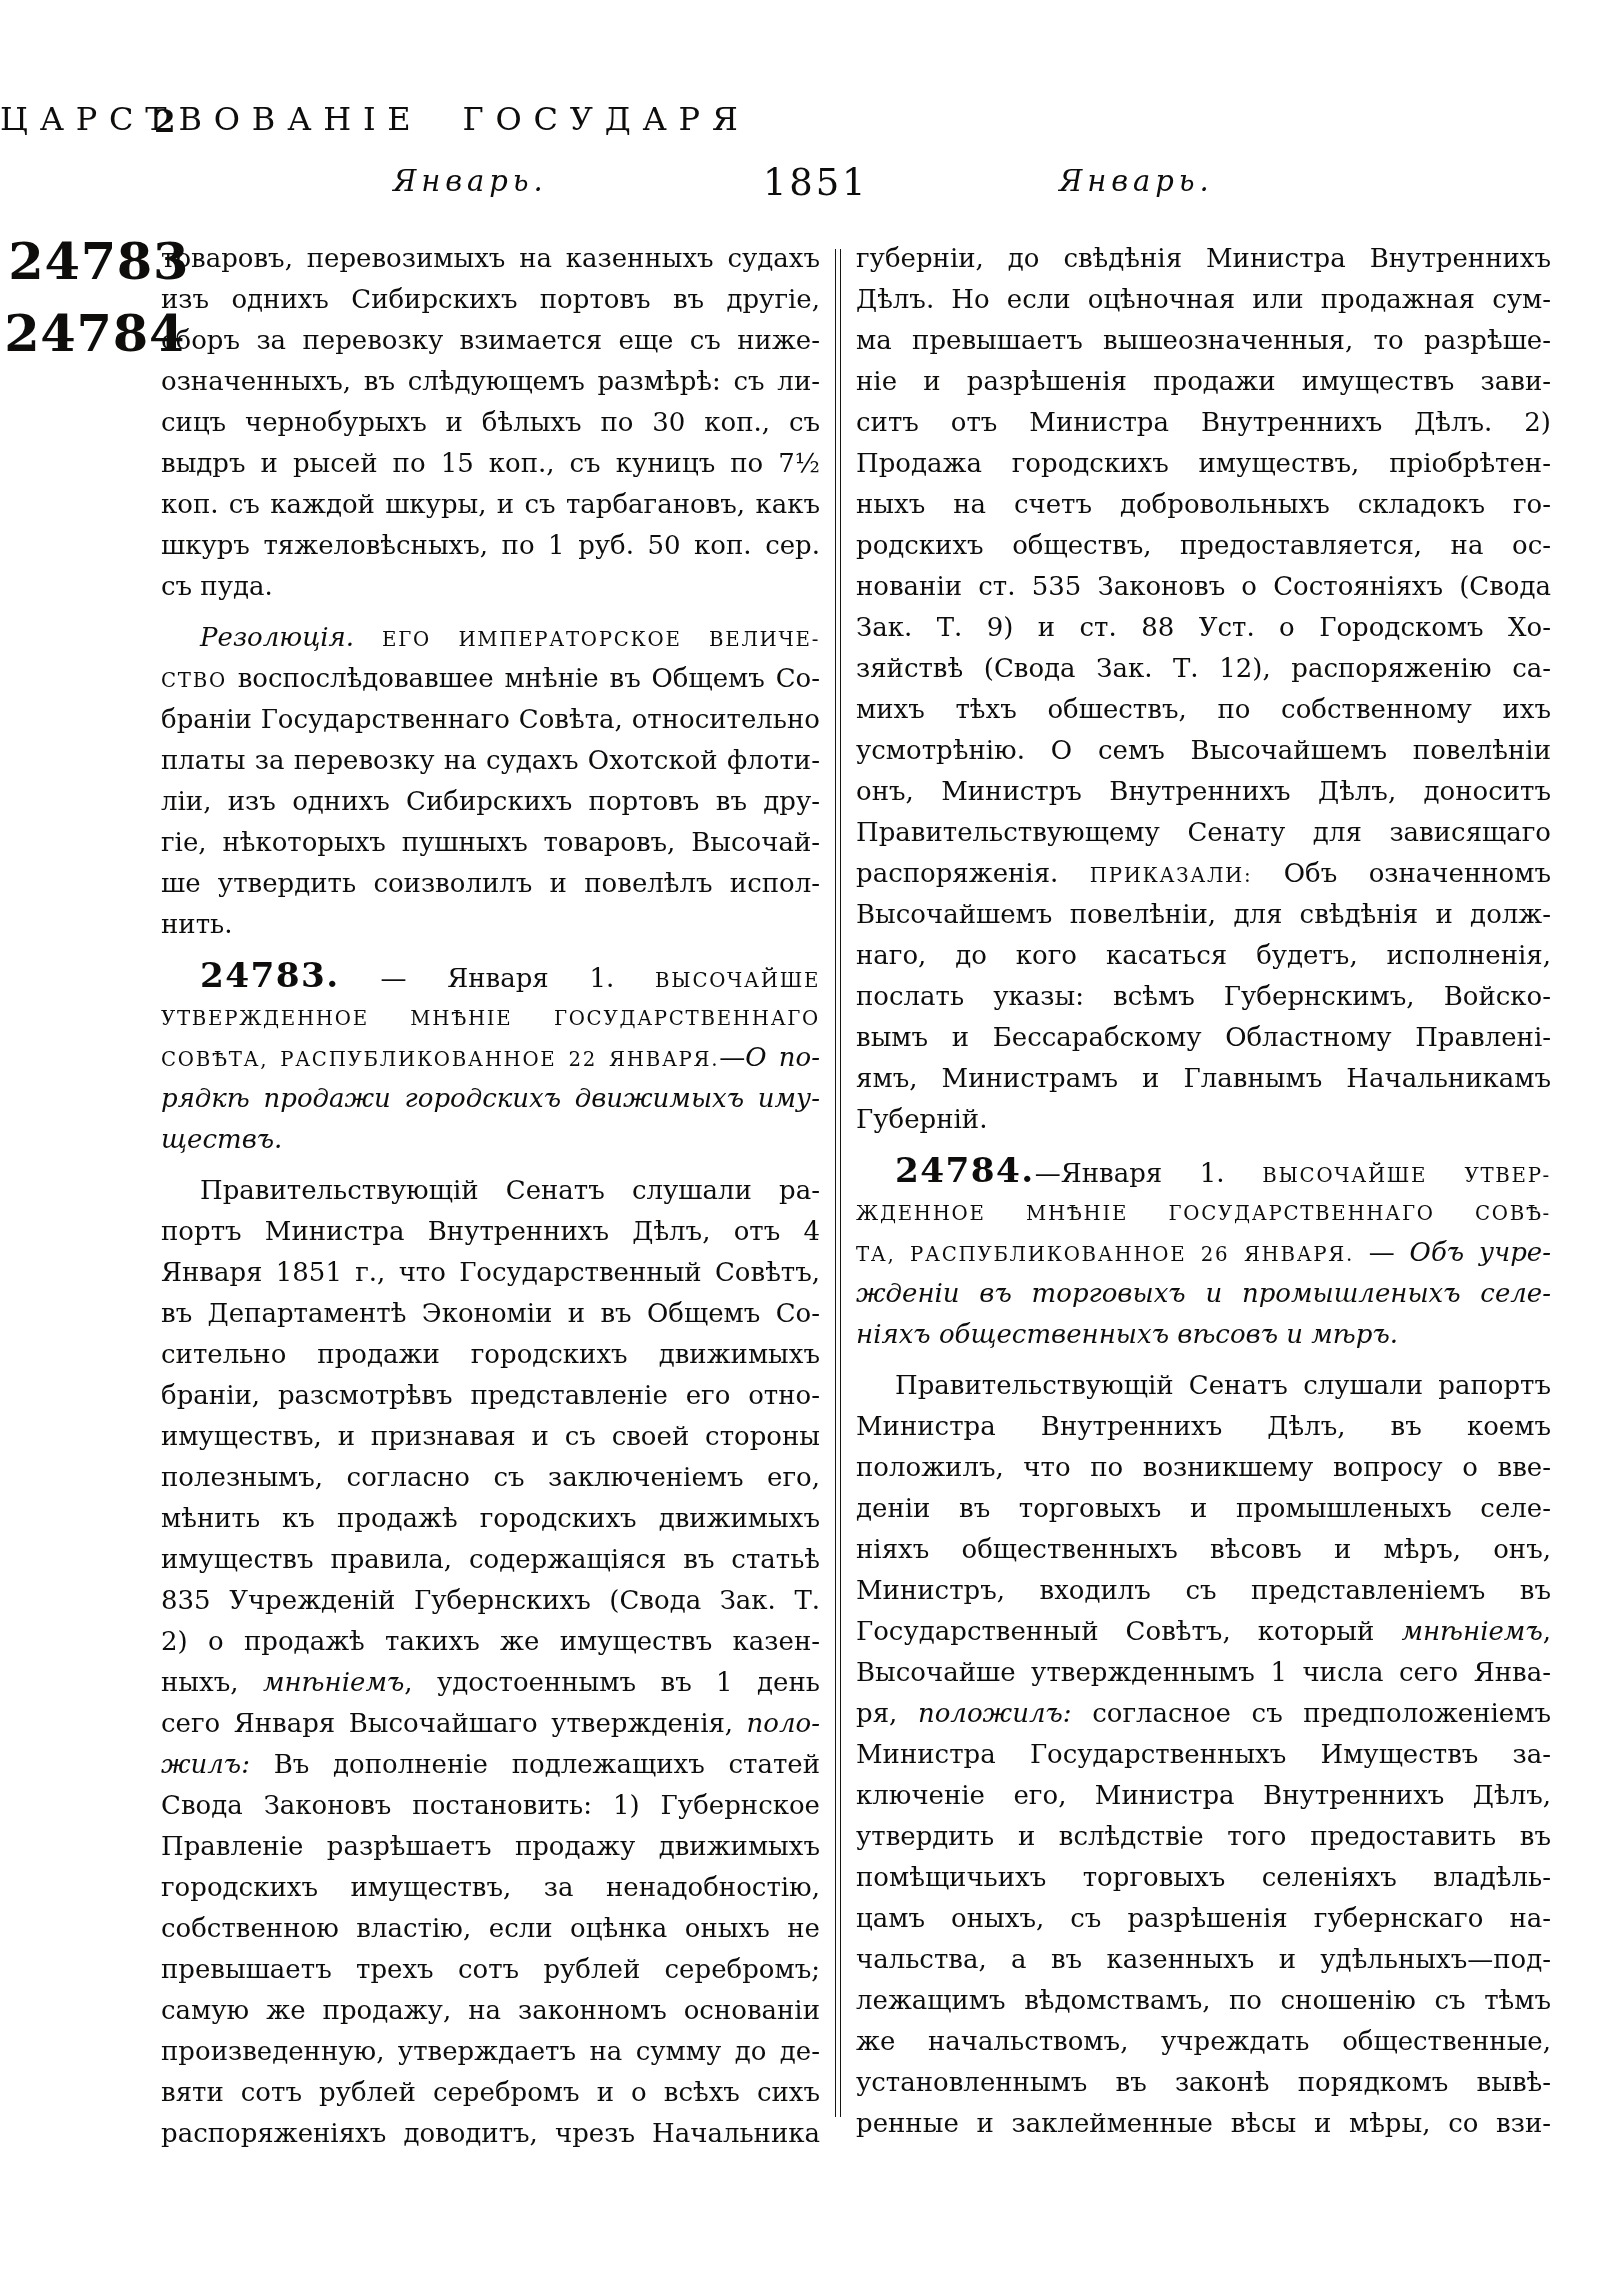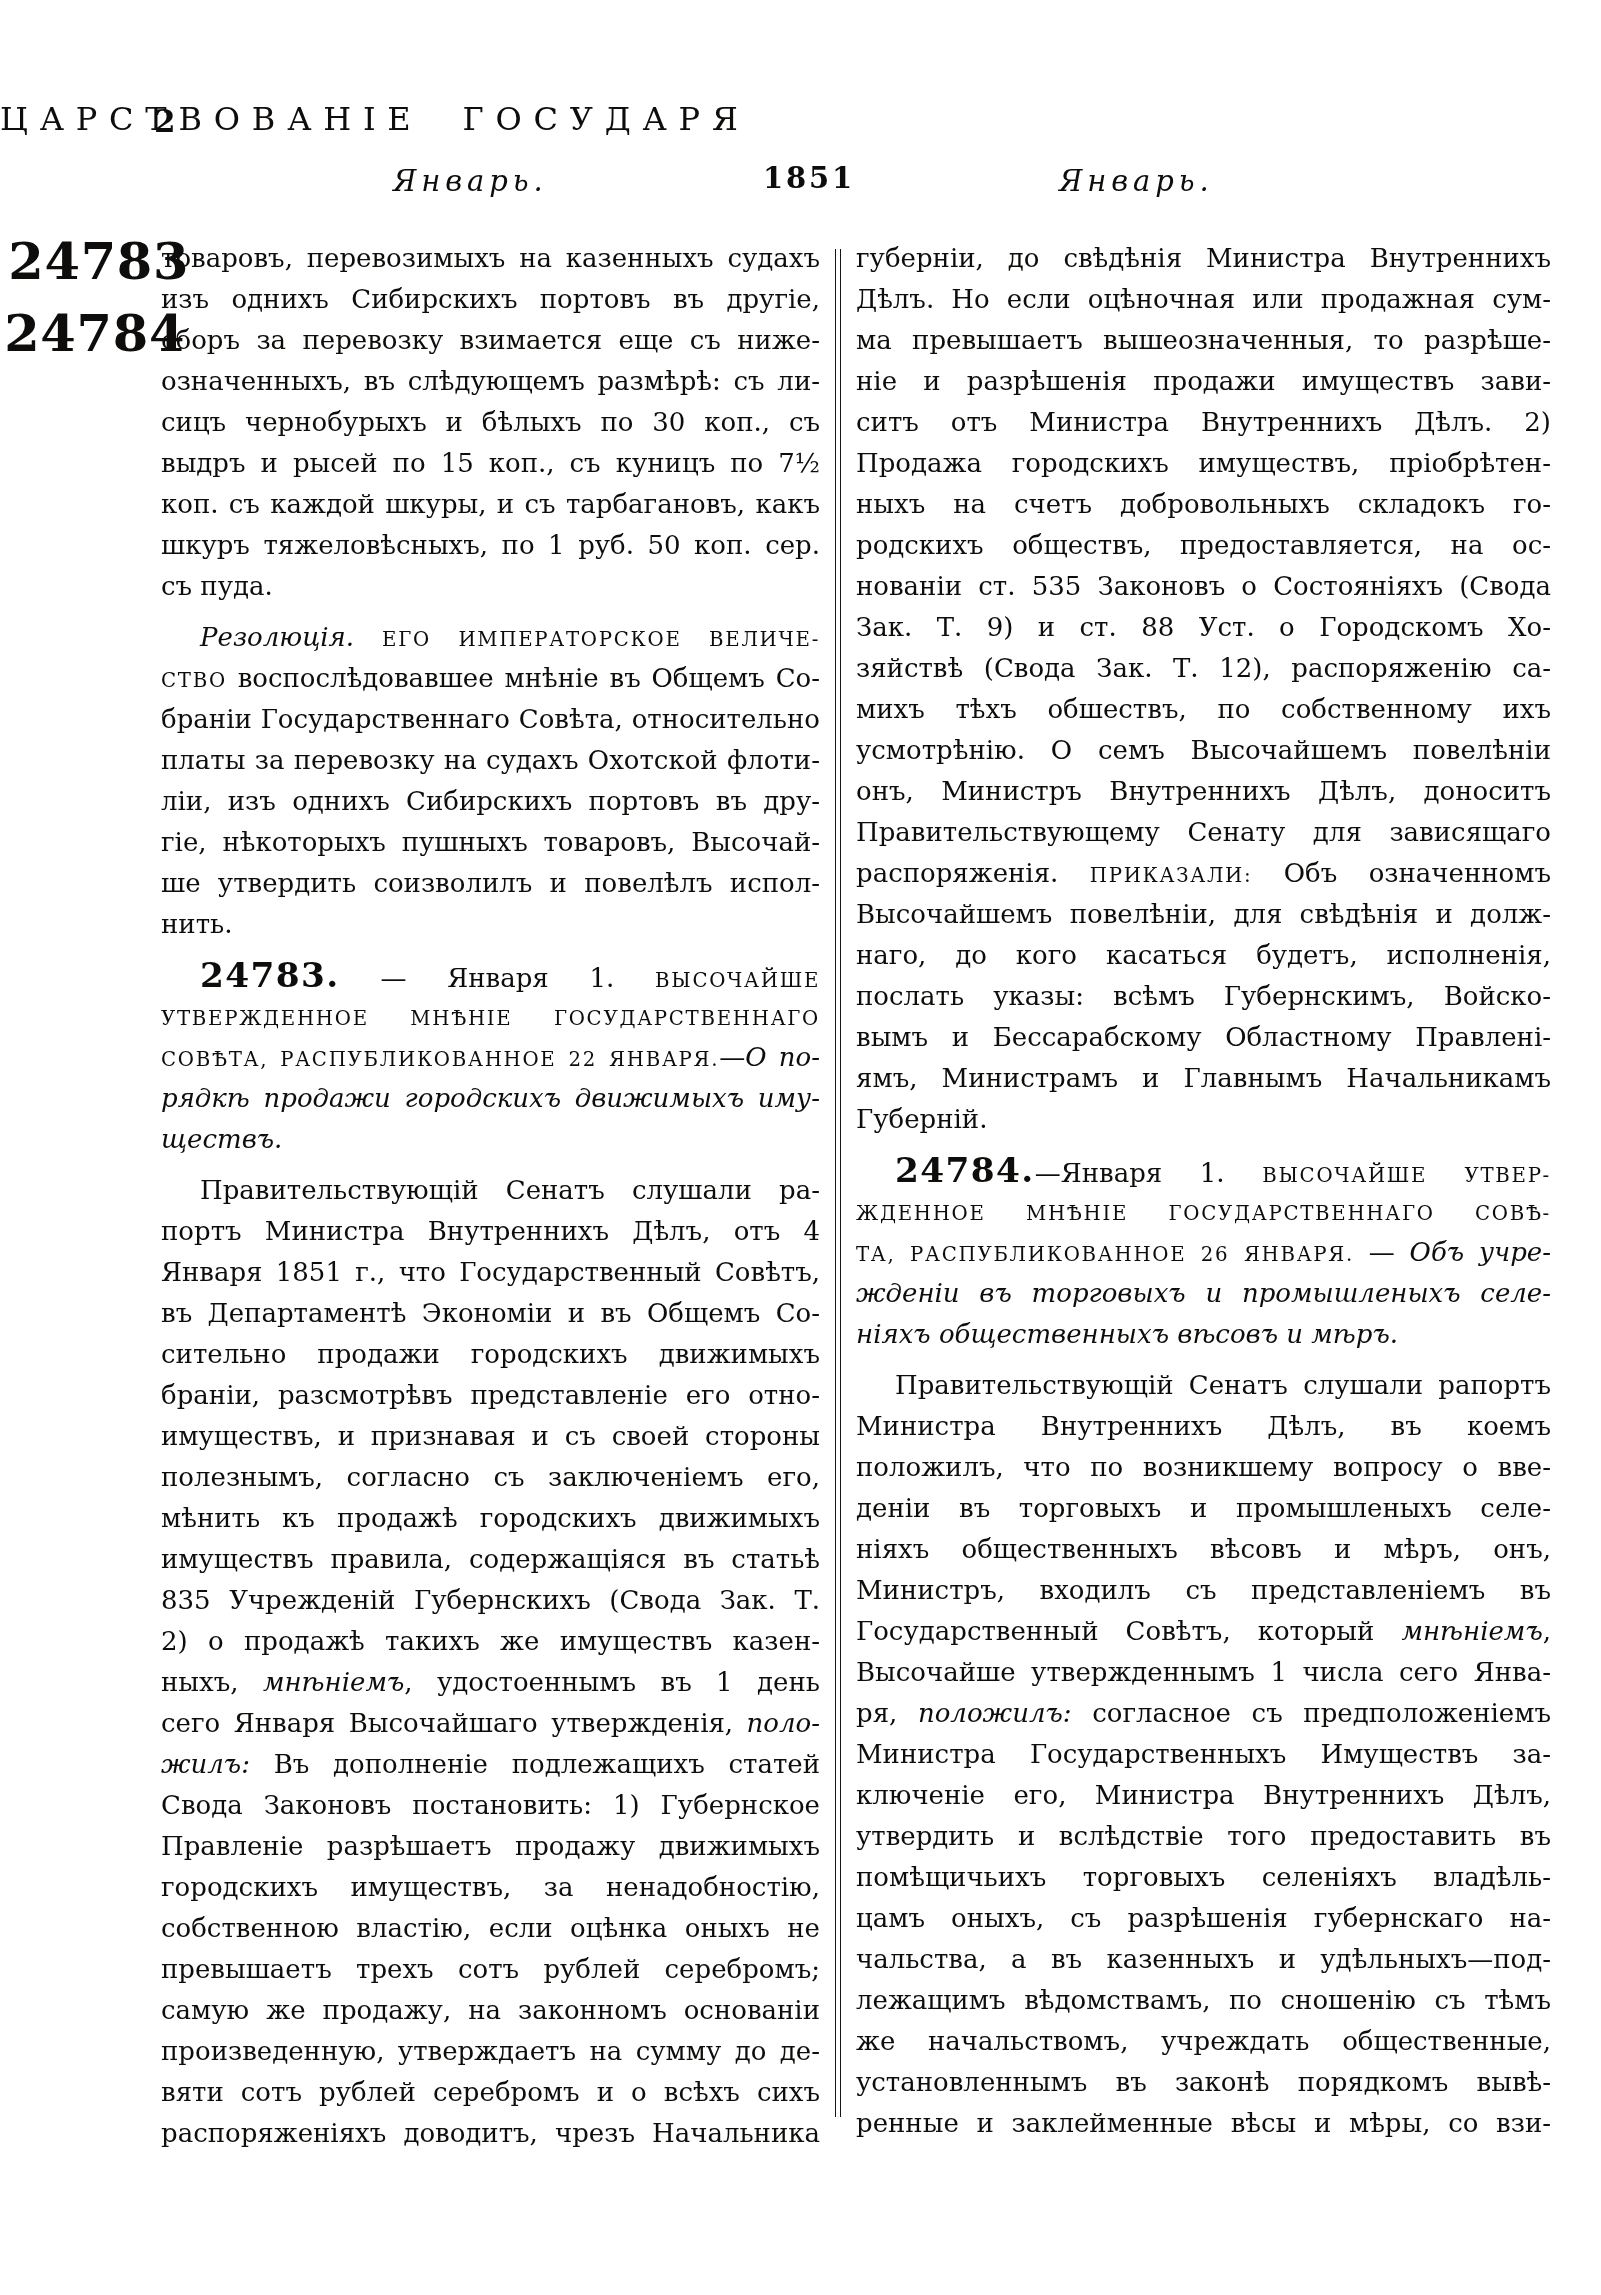--- a/index.html
+++ b/index.html
@@ -19,21 +19,21 @@
     position:absolute;left:0;right:0;top:100px;
     text-align:left;
     font-size:32px;letter-spacing:11.8px;word-spacing:18px;
   }
   .hdr-month-left{
     position:absolute;left:393px;top:164px;
     font-size:29px;font-style:italic;letter-spacing:4.9px;
   }
   .hdr-year{
     position:absolute;left:763px;top:161px;
-    font-size:29px;font-weight:bold;letter-spacing:2.8px;
+    font-size:37px;font-weight:normal;letter-spacing:2.8px;
   }
   .hdr-month-right{
     position:absolute;left:1059px;top:164px;
     font-size:29px;font-style:italic;letter-spacing:4.9px;
   }
   .margin-number{
     position:absolute;
     font-size:51px;font-weight:bold;line-height:1;letter-spacing:0.7px;
   }
   .margin-number.n1{left:8.3px;top:236px;}

